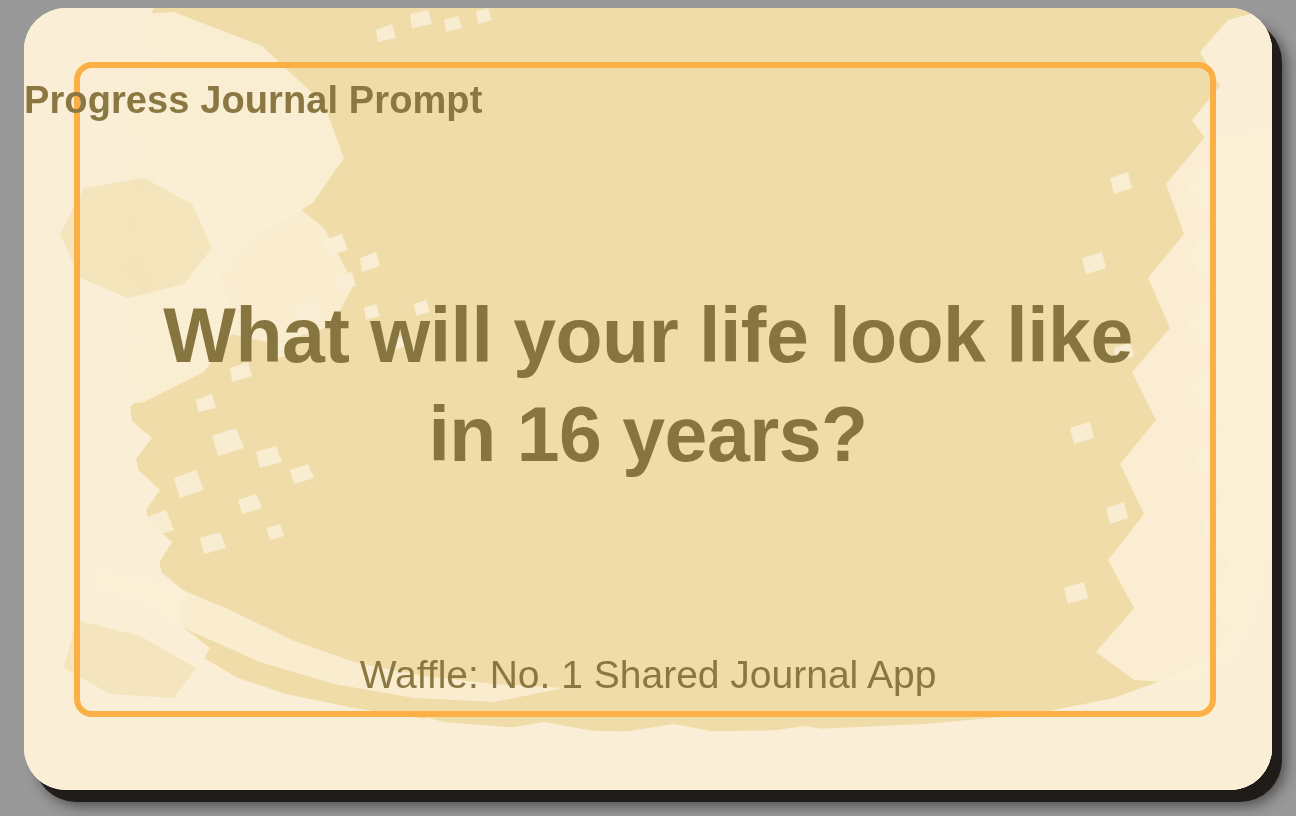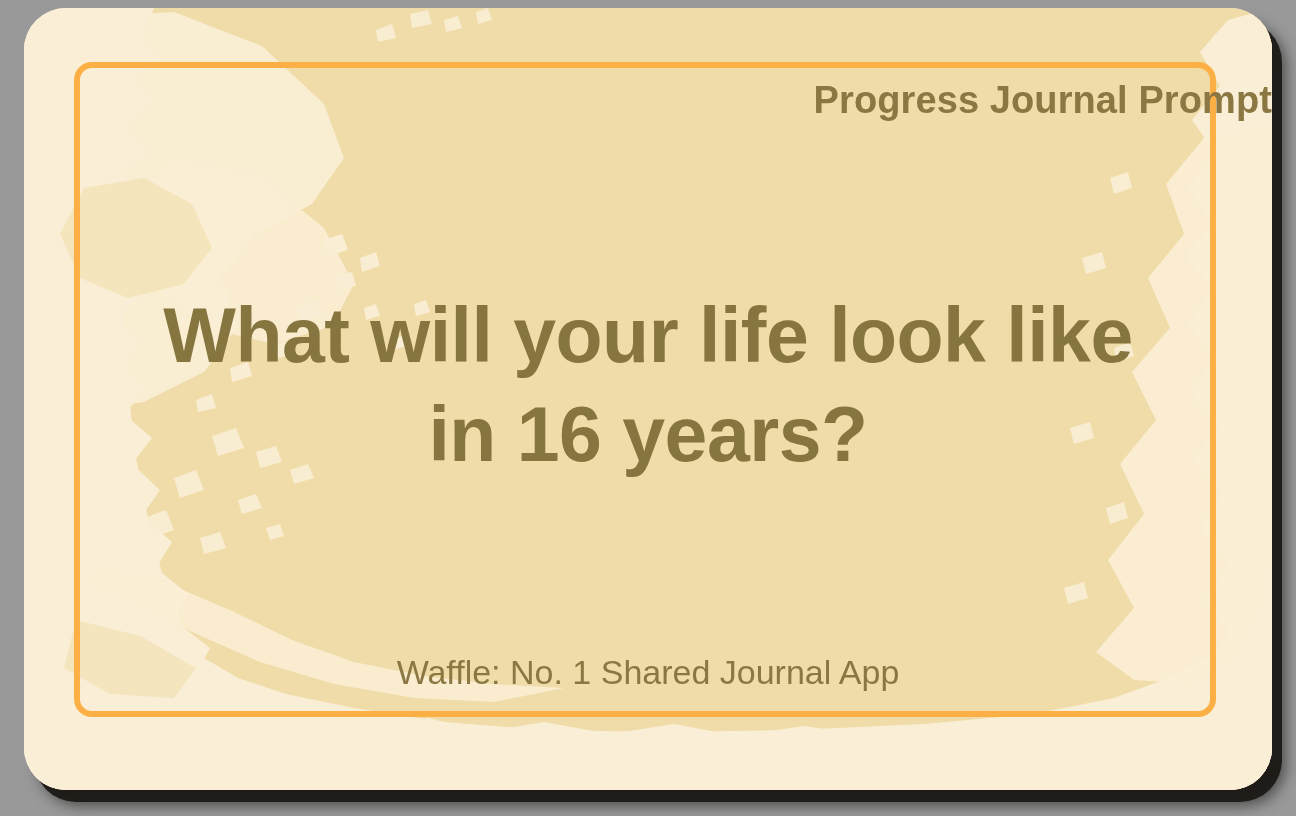--- a/index.html
+++ b/index.html
@@ -71,28 +71,27 @@
     display: flex;
     flex-direction: column;
     align-items: center;
   }
 
   .prompt-kicker {
     position: absolute;
     top: 72px;
     left: 0;
     right: 0;
-    text-align: right;
+    text-align: left;
     font-size: 38px;
     font-weight: 700;
     letter-spacing: 0.1px;
     color: #8A7742;
     line-height: 1.1;
     white-space: nowrap;
-    margin-left: 7px;
   }
 
   .prompt-headline {
     position: absolute;
     top: 278px;
     left: 120px;
     right: 120px;
     text-align: center;
     font-size: 77px;
     font-weight: 700;
@@ -100,21 +99,21 @@
     line-height: 1.28;
     letter-spacing: -0.5px;
   }
 
   .brand-footer {
     position: absolute;
     top: 645px;
     left: 0;
     right: 0;
     text-align: center;
-    font-size: 34px;
+    font-size: 39px;
     font-weight: 400;
     color: #8A7742;
     line-height: 1.15;
     white-space: nowrap;
   }
 </style>
 </head>
 <body>
 
 <div class="stage">

